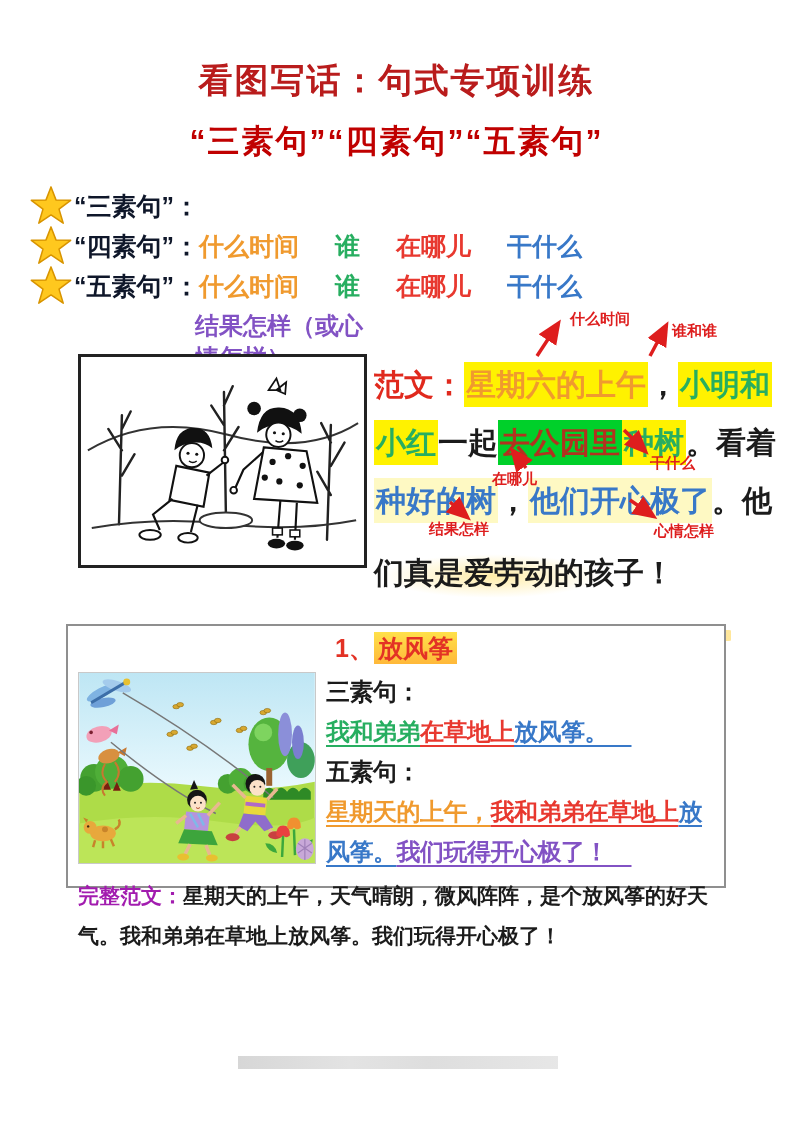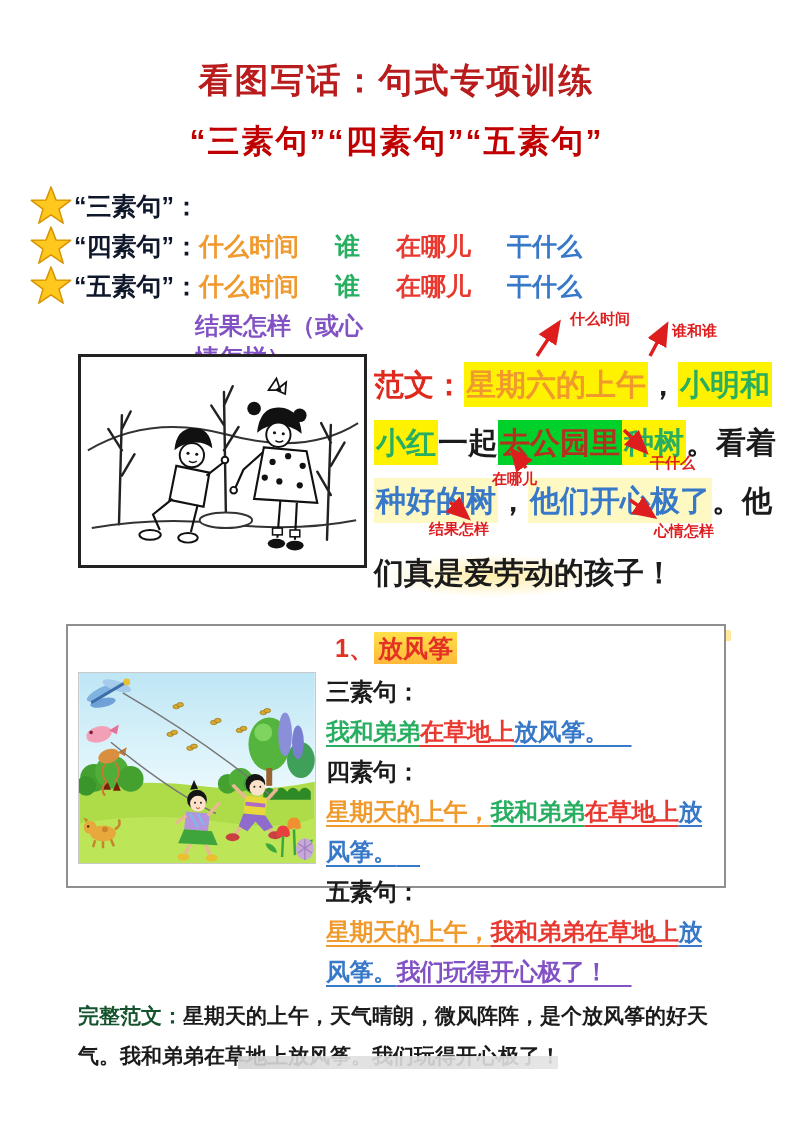--- a/index.html
+++ b/index.html
@@ -53,21 +53,21 @@
   .exercise-title { text-align:center; height:34px; line-height:32px; font-size:25px; font-weight:800; color:#E33225; }
   .exercise-title .hl { background:linear-gradient(180deg,#FFE14A,#FFB83A); padding:2px 4px; }
   .exercise-content { display:flex; margin-top:6px; }
   .kite-image { width:238px; height:192px; flex:0 0 auto; border:1px solid #c9c9c9; background:#fff; }
   .kite-image svg { width:100%; height:100%; display:block; }
   .sentences { margin-left:10px; width:392px; }
   .sent-item { font-size:24px; line-height:40px; letter-spacing:-0.5px; }
   .sent-label { color:#1b1b1b; font-weight:700; margin-right:4px; }
   .sent-text { white-space:nowrap; font-weight:600; }
   .full-text { margin-top:4px; font-size:21px; line-height:40px; color:#1b1b1b; font-weight:600; }
-  .full-label { color:#14532d; font-weight:800; }
+  .full-label { color:#a21caf; font-weight:800; }
 
   
   .wm-yellow-dashes { position:absolute; left:340px; top:630px; width:392px; height:11px; opacity:.55;
     background:repeating-linear-gradient(90deg,#FFD34A 0 13px, rgba(255,211,74,0) 13px 21px); border-radius:3px; }
   .wm-gray-bar { position:absolute; left:238px; top:1056px; width:320px; height:13px;
     background:linear-gradient(90deg,#d2d2d2,#e0e0e0 35%,#dadada 60%,#e4e4e4); opacity:.9; }
 </style>
 </head>
 <body>
 
@@ -285,21 +285,20 @@
             <path d="M199,164 q0,-10 7,-10 q7,0 7,10 q-4,4 -7,0 q-3,4 -7,0 z" fill="#E84040"></path>
             <path d="M210,156 q0,-10 7,-10 q7,0 7,10 q-4,4 -7,0 q-3,4 -7,0 z" fill="#F09030"></path>
             <path d="M200,182 q-10,-2 -12,-10 q10,0 12,10 z M226,180 q10,-4 10,-12 q-10,2 -10,12 z" fill="#3CA83C"></path>
             <ellipse cx="228" cy="178" rx="9" ry="11" fill="#C8A8D8"></ellipse>
             <path d="M221,172 l14,10 M221,182 l14,-10 M228,168 l0,21" stroke="#A080B8" stroke-width="1.2"></path>
           </g>
         </svg>
       </div>
       <div class="sentences">
         <div class="sent-item"><span class="sent-label">三素句：</span><span class="sent-text"><span class="seg c-green u">我和弟弟</span><span class="seg c-red u">在草地上</span><span class="seg c-blue u">放风筝。</span><span class="seg c-blue u">　</span></span></div>
-        <div class="sent-item"><span class="sent-label">四素句：</span><span class="sent-text"><span class="seg c-orange u">星期天的上午，</span><span class="seg c-green u">我和弟弟</span><span class="seg c-red u">在草地上</span><span class="seg c-blue u">放</span><br><span class="seg c-blue u">风筝。</span><span class="seg c-blue u">　</span></span></div>
         <div class="sent-item"><span class="sent-label">五素句：</span><span class="sent-text"><span class="seg c-orange u">星期天的上午，</span><span class="seg c-red u">我和弟弟在草地上</span><span class="seg c-blue u">放</span><br><span class="seg c-blue u">风筝。</span><span class="seg c-purple u">我们玩得开心极了！</span><span class="seg c-purple u">　</span></span></div>
       </div>
     </div>
     <div class="full-text">
       <span class="full-label">完整范文：</span><span><span class="seg c-black">星期天的上午，</span><span class="seg c-black w">天气晴朗，微风阵阵，</span><span class="seg c-black">是个放风筝的好天气。我和弟弟在草地上放风筝。我们玩得开心极了！</span></span>
     </div>
   </div>
 
   <div class="wm-gray-bar"></div>
 </div>

